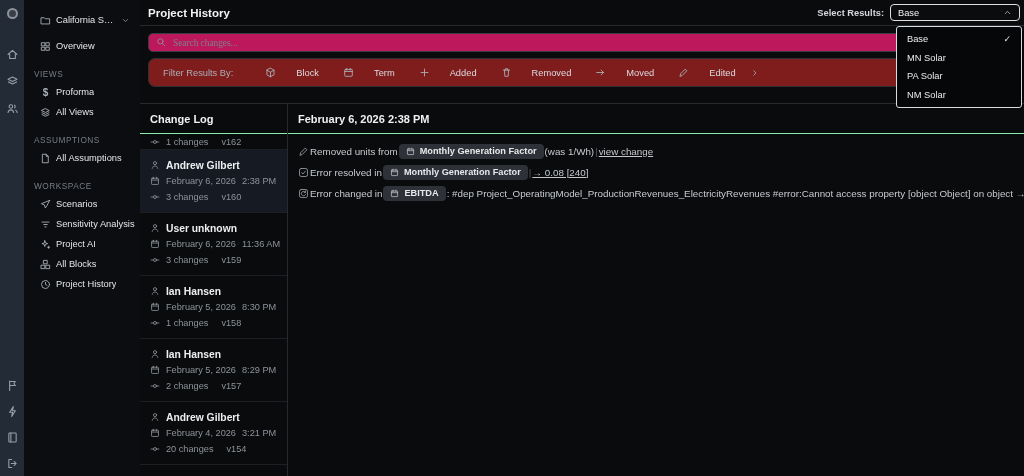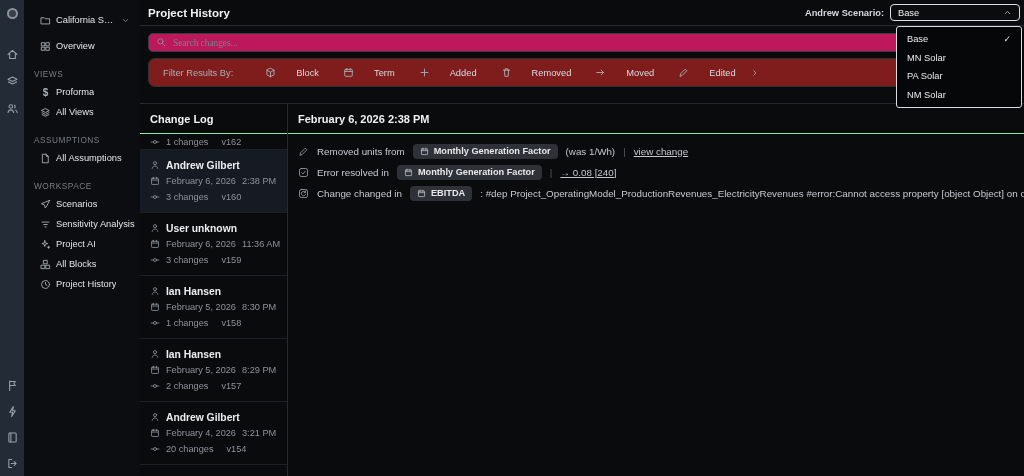--- a/index.html
+++ b/index.html
@@ -111,21 +111,21 @@
   .entry-partial {
     height:16px; display:flex; align-items:center; gap:6px;
     padding-left:10px; border-bottom:1px solid #1c1f23;
     font-size:9.2px; color:#8d939a; cursor:pointer;
   }
   .entry-partial .eic { width:10px; height:10px; color:#8d939a; }
 
   .detail { flex:1; overflow:hidden; display:flex; flex-direction:column; }
   .detail-body { padding:9px 0 0 10px; overflow:hidden; }
   .drow {
-    display:flex; align-items:center; gap:8px;
+    display:flex; align-items:center; gap:1px;
     height:16px; margin-bottom:5px;
     font-size:9.8px; color:#c7cbd0; white-space:nowrap; overflow:hidden;
   }
   .drow .dic { width:11px; height:11px; color:#9399a0; }
   .dbadge {
     display:inline-flex; align-items:center; gap:5px;
     background:#2e3238; border-radius:4px; padding:2.5px 7px;
     font-size:9.2px; font-weight:700; color:#e6e8eb; flex:none;
   }
   .dbadge .bic { width:9px; height:9px; color:#c2c6cb; }
@@ -260,21 +260,21 @@
         <path d="M8 4.8V8l2.3 1.4"></path>
       </svg>
     <span class="side-label">Project History</span>
   </div>
 </div>
 
 <div class="main">
 
   <div class="main-header">
     <span class="page-title">Project History</span>
-    <span class="scn-label">Andrew Scenario:</span>
+    <span class="scn-label">Select Results:</span>
     <div class="scn-select">
       <span>Base</span>
       <svg class="chev" viewBox="0 0 16 16">
           <path d="M4 10l4-4 4 4"></path>
         </svg>
     </div>
   </div>
 
   <div class="search-row">
     <div class="search-box">
@@ -527,21 +527,21 @@
           <span class="dpipe">|</span>
           <span class="dlink">→ 0.08 [240]</span>
         </div>
 
         <div class="drow">
           <svg class="dic" viewBox="0 0 16 16">
               <rect x="2.2" y="2.2" width="11.6" height="11.6" rx="2.5"></rect>
               <path d="M10.8 6.3A3.2 3.2 0 1 0 11.2 9"></path>
               <path d="M11 4.3v2h-2"></path>
             </svg>
-          <span>Change changed in</span>
+          <span>Error changed in</span>
           <span class="dbadge">
             <svg class="bic" viewBox="0 0 16 16">
                 <rect x="2.5" y="3.5" width="11" height="10" rx="1"></rect>
                 <path d="M2.5 6.5h11M5.5 2v2.5M10.5 2v2.5"></path>
               </svg>
             <span>EBITDA</span>
           </span>
           <span class="dsuffix">: #dep Project_OperatingModel_ProductionRevenues_ElectricityRevenues #error:Cannot access property [object Object] on object → #error:add: Cannot convert unit "USD" to "USD/l"</span>
 
         </div>

